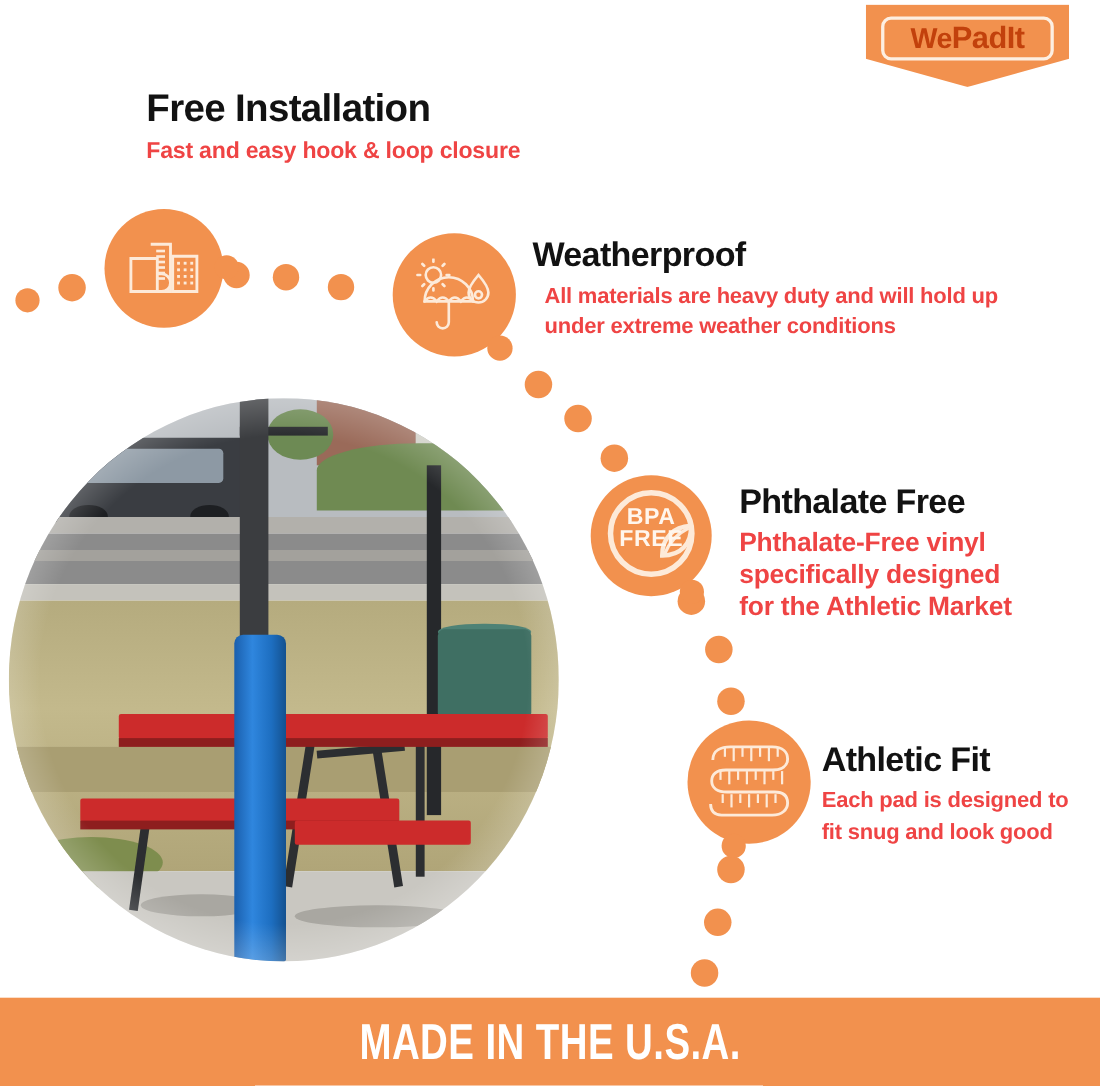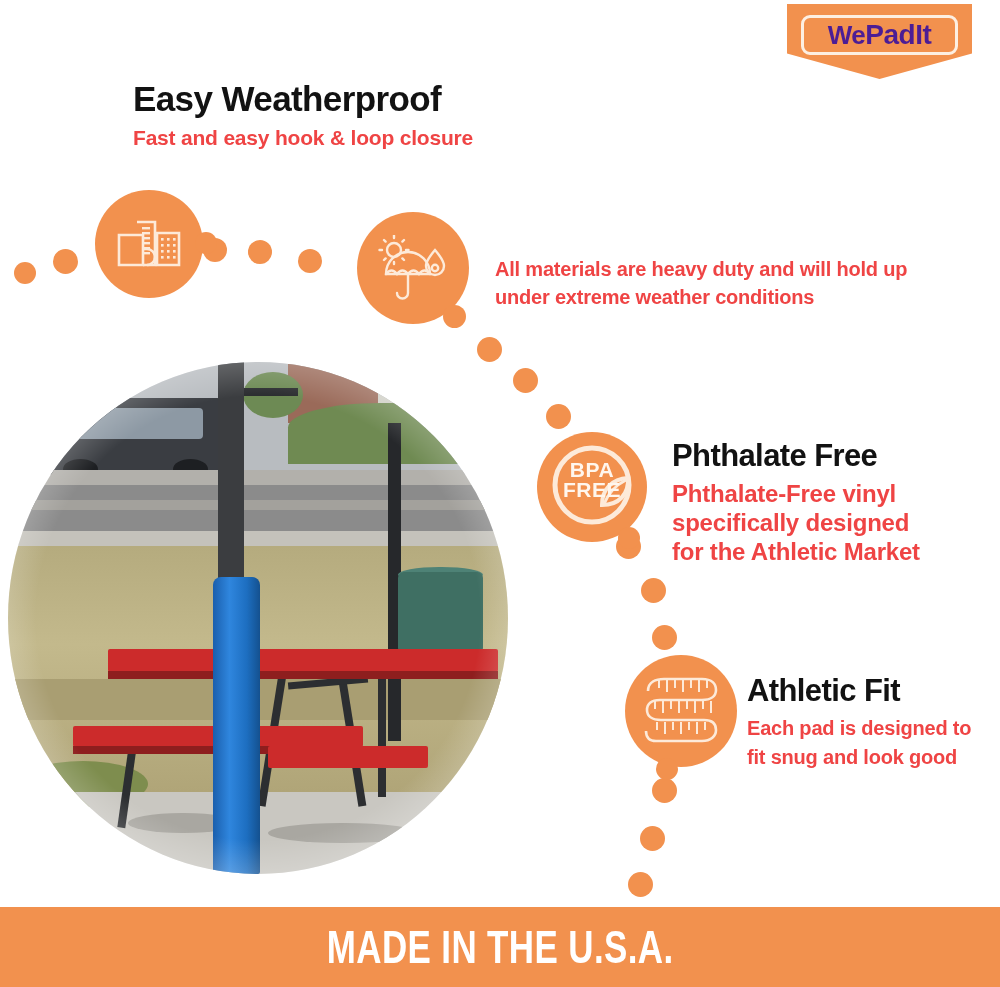--- a/index.html
+++ b/index.html
@@ -27,21 +27,21 @@
   }
   .logo-inner {
     position: absolute;
     left: 14px; top: 11px; right: 14px; height: 40px;
     border: 3px solid #FDEFE2;
     border-radius: 9px;
   }
   .logo-text {
     position: absolute; left: 0; right: 0; top: 16px;
     text-align: center;
-    color: #4c1d95;
+    color: #c2410c;
     font-size: 26px;
     font-weight: 700;
     letter-spacing: -0.5px;
     line-height: 30px;
     white-space: nowrap;
   }
   .logo-text .lt-bold { font-weight: 900; font-size: 28px; }
 
   
   .feat-title {
@@ -215,21 +215,21 @@
   <div class="dot" style="left:546px; top:404px; width:25px; height:25px;"></div>
 
   <div class="dot" style="left:616px; top:534px; width:25px; height:25px;"></div>
   <div class="dot" style="left:641px; top:578px; width:25px; height:25px;"></div>
   <div class="dot" style="left:652px; top:625px; width:25px; height:25px;"></div>
 
   <div class="dot" style="left:652px; top:778px; width:25px; height:25px;"></div>
   <div class="dot" style="left:640px; top:826px; width:25px; height:25px;"></div>
   <div class="dot" style="left:628px; top:872px; width:25px; height:25px;"></div>
 
-  <div class="feat-title" id="f1-title">Easy Weatherproof</div>
+  <div class="feat-title" id="f1-title">Free Installation</div>
   <div class="feat-desc" id="f1-desc">Fast and easy hook &amp; loop closure</div>
 
   <div class="icon-circle" id="icon1">
     <svg class="icon-svg" width="64" height="50" viewBox="0 0 64 50">
       <g fill="none" stroke="#FDEAD9" stroke-width="2.6">
         <path d="M2 16 H26 V46 H2 Z"></path>
         <path d="M20 3 H38 V46 H26"></path>
         <path d="M30 46 a8 8 0 0 0 0 -16 H26"></path>
         <path d="M40 14 H62 V46 H40 Z"></path>
       </g>
@@ -250,20 +250,21 @@
           <rect x="50" y="31" width="2.6" height="2.6"></rect>
         <rect x="56" y="31" width="2.6" height="2.6"></rect>
         <rect x="44" y="37" width="2.6" height="2.6"></rect>
           <rect x="50" y="37" width="2.6" height="2.6"></rect>
         <rect x="56" y="37" width="2.6" height="2.6"></rect>
       </g>
     </svg>
   </div>
   <div class="icon-nub" id="nub1"></div>
 
+  <div class="feat-title" id="f2-title">Weatherproof</div>
   <div class="feat-desc" id="f2-desc">All materials are heavy duty and will hold up under extreme weather conditions</div>
 
   <div class="icon-circle" id="icon2">
     <svg class="icon-svg" width="70" height="66" viewBox="0 0 70 66">
       <g fill="none" stroke="#FDEAD9" stroke-width="2.4" stroke-linecap="round">
         <circle cx="16" cy="15" r="7"></circle>
         <path d="M16 3 V0.5 M16 29 V27 M4 15 H1.5 M30.5 15 H28 M7.6 6.6 L6 5 M24.4 6.6 L26 5 M7.6 23.4 L6 25 M24.4 23.4 L26 25"></path>
         <path d="M8 39 a22 22 0 0 1 44 0 Z"></path>
         <path d="M8 39 q5.5 -7 11 0 q5.5 -7 11 0 q5.5 -7 11 0 q5.5 -7 11 0"></path>
         <path d="M30 39 V58 a5.5 5.5 0 0 1 -11 0"></path>

